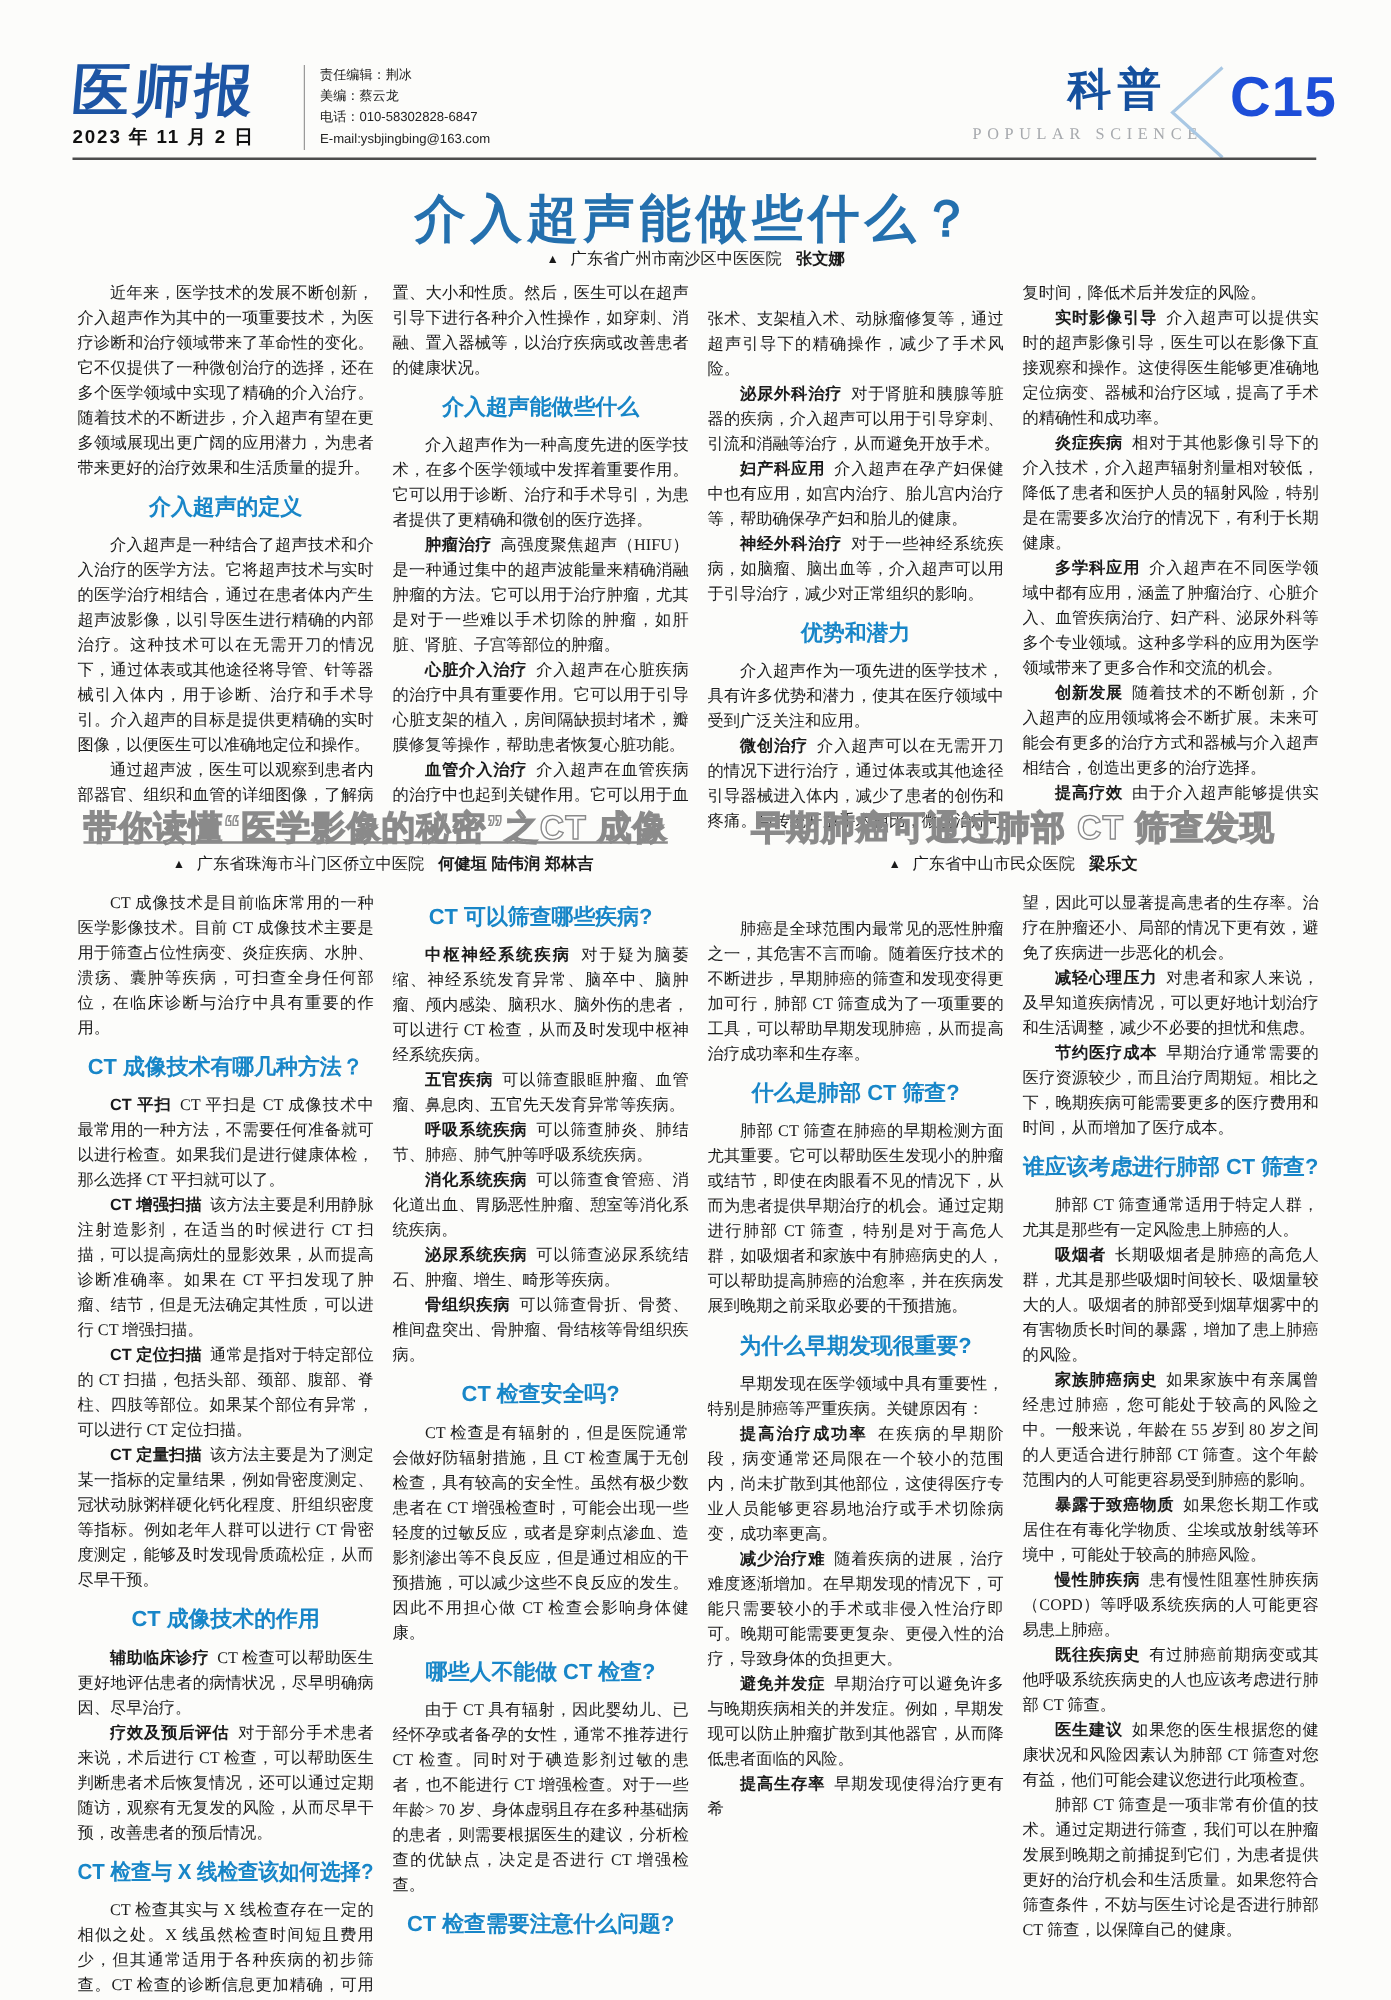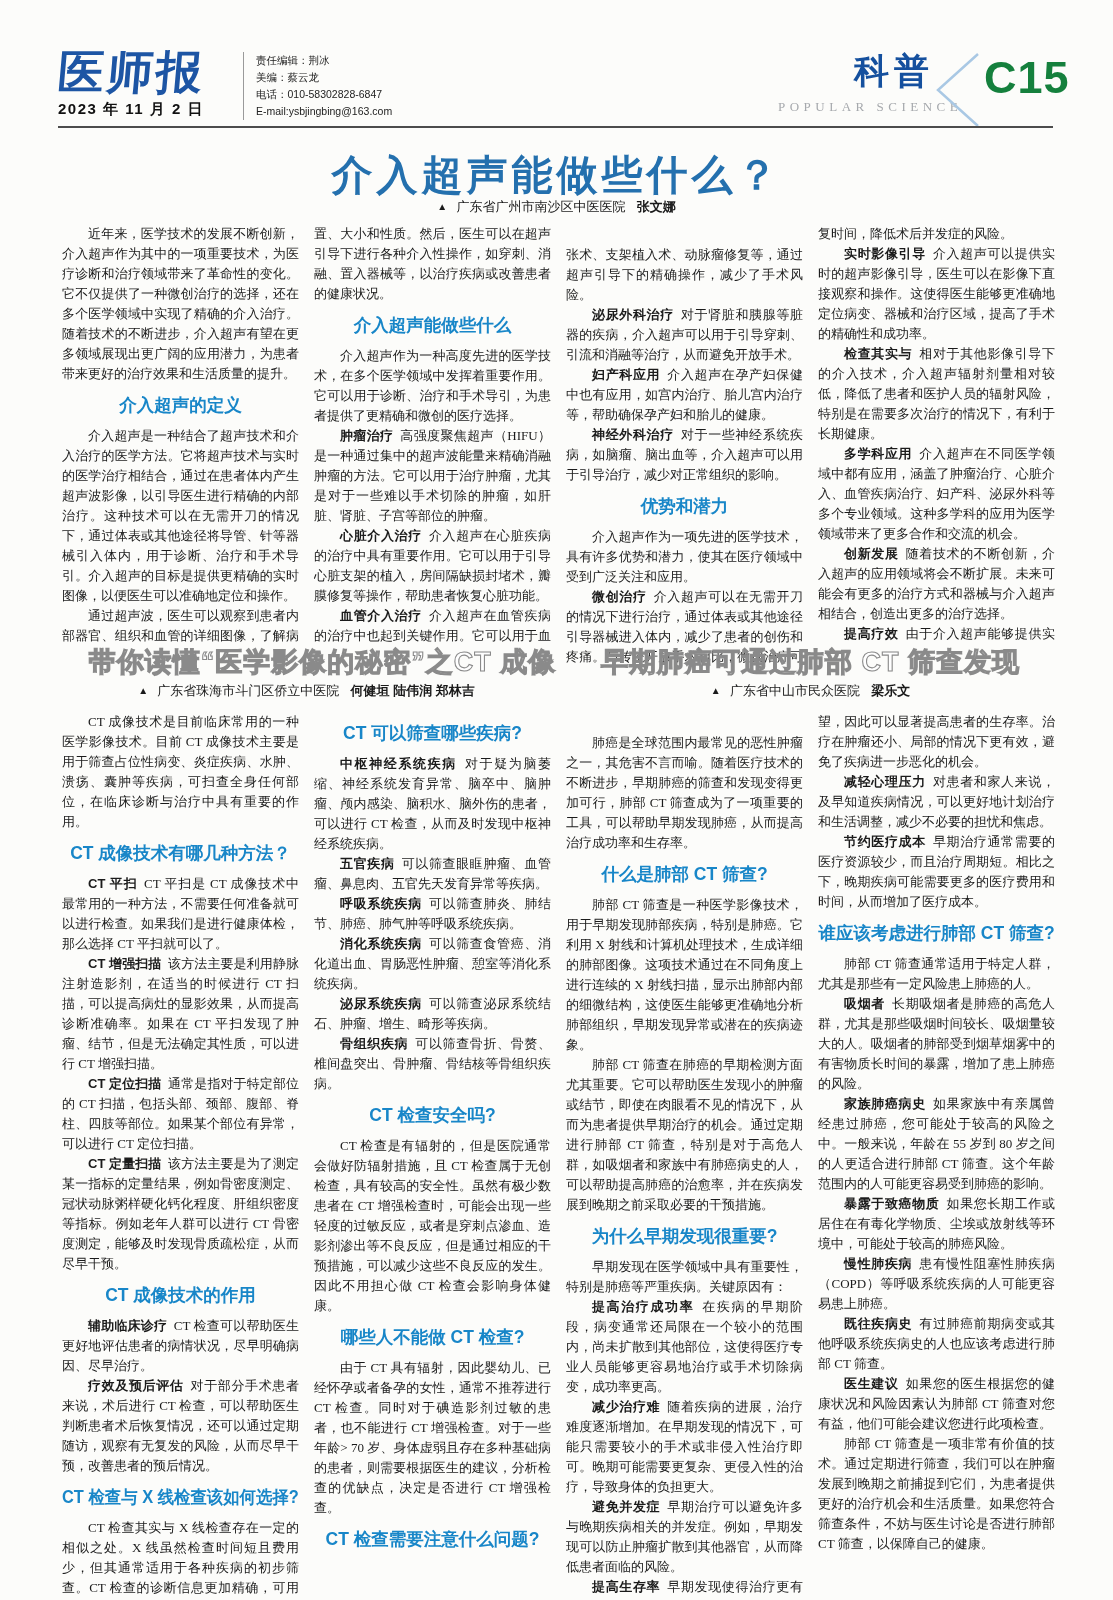--- a/index.html
+++ b/index.html
@@ -13,37 +13,37 @@
         font-size:15px;letter-spacing:1.5px;color:#111;}
   .vdiv{left:243px;top:52px;width:1px;height:68px;background:#9a9a9a;}
   .edinfo{left:256px;top:52px;font-family:"Liberation Sans",sans-serif;font-size:10.5px;
         line-height:17px;color:#222;}
   .kepu-cn{left:854px;top:48px;font-family:"Liberation Sans",sans-serif;font-weight:900;
         font-size:35px;color:#15509e;letter-spacing:5px;}
   .kepu-en{left:778px;top:99px;font-family:"Liberation Serif",serif;font-size:13px;
         color:#a6a9ad;letter-spacing:4.5px;}
   .chevron{left:934px;top:52px;}
   .pageno{left:984px;top:52px;font-family:"Liberation Sans",sans-serif;font-weight:700;
-        font-size:45px;color:#15803d;letter-spacing:1px;}
+        font-size:45px;color:#1d4ed8;letter-spacing:1px;}
   .hrule{left:58px;top:126px;width:995px;height:2px;background:#4c4c4c;}
   
   .a1-title{left:0;width:1113px;top:148px;text-align:center;
         font-family:"Liberation Sans",sans-serif;font-weight:700;font-size:41px;
         color:#2470ae;letter-spacing:4px;}
   .byline{text-align:center;font-size:13px;color:#1a1a1a;font-family:"Liberation Serif",serif;}
   .byline .tri{font-size:10px;position:relative;top:-1px;margin-right:6px;}
   .byline b{font-family:"Liberation Sans",sans-serif;margin-left:8px;font-weight:700;}
   .a1-byline{left:0;width:1113px;top:198px;}
   
   .hollow{text-align:center;font-family:"Liberation Sans",sans-serif;font-weight:700;
         font-size:27px;letter-spacing:1px;color:#bdbdbd;white-space:nowrap;}
   @supports (-webkit-text-stroke: 1px #888){
     .hollow{color:#ffffff;-webkit-text-stroke:1.1px #8a8a8a;}
   }
-  .a2-title{left:78px;width:489px;top:644px;}
+  .a2-title{left:56px;width:489px;top:644px;text-decoration:underline;}
   .a2-byline{left:62px;width:489px;top:682px;}
   .a3-title{left:566px;width:489px;top:644px;}
   .a3-byline{left:566px;width:489px;top:682px;}
   
   .col{width:237px;overflow:hidden;}
   .col-top{top:224px;height:420px;}
   .col-bottom{top:712px;height:882px;}
   .c1{left:62px;} .c2{left:314px;} .c3{left:566px;margin-top:21px;} .c4{left:818px;}
   .para{margin:0;font-size:13px;line-height:20px;text-align:justify;text-indent:2em;}
   .para.cont{text-indent:0;}
@@ -96,21 +96,21 @@
     <p class="para"><span class="lead">泌尿外科治疗 </span>对于肾脏和胰腺等脏器的疾病，介入超声可以用于引导穿刺、引流和消融等治疗，从而避免开放手术。</p>
     <p class="para"><span class="lead">妇产科应用 </span>介入超声在孕产妇保健中也有应用，如宫内治疗、胎儿宫内治疗等，帮助确保孕产妇和胎儿的健康。</p>
     <p class="para"><span class="lead">神经外科治疗 </span>对于一些神经系统疾病，如脑瘤、脑出血等，介入超声可以用于引导治疗，减少对正常组织的影响。</p>
     <div class="col-h fit">优势和潜力</div>
     <p class="para">介入超声作为一项先进的医学技术，具有许多优势和潜力，使其在医疗领域中受到广泛关注和应用。</p>
     <p class="para"><span class="lead">微创治疗 </span>介入超声可以在无需开刀的情况下进行治疗，通过体表或其他途径引导器械进入体内，减少了患者的创伤和疼痛。与传统开放手术相比，微创治疗可以缩短康</p>
   </div>
 <div class="abs col col-top c4">
     <p class="para cont">复时间，降低术后并发症的风险。</p>
     <p class="para"><span class="lead">实时影像引导 </span>介入超声可以提供实时的超声影像引导，医生可以在影像下直接观察和操作。这使得医生能够更准确地定位病变、器械和治疗区域，提高了手术的精确性和成功率。</p>
-    <p class="para"><span class="lead">检查其实与 </span>相对于其他影像引导下的介入技术，介入超声辐射剂量相对较低，降低了患者和医护人员的辐射风险，特别是在需要多次治疗的情况下，有利于长期健康。</p>
+    <p class="para"><span class="lead">炎症疾病 </span>相对于其他影像引导下的介入技术，介入超声辐射剂量相对较低，降低了患者和医护人员的辐射风险，特别是在需要多次治疗的情况下，有利于长期健康。</p>
     <p class="para"><span class="lead">多学科应用 </span>介入超声在不同医学领域中都有应用，涵盖了肿瘤治疗、心脏介入、血管疾病治疗、妇产科、泌尿外科等多个专业领域。这种多学科的应用为医学领域带来了更多合作和交流的机会。</p>
     <p class="para"><span class="lead">创新发展 </span>随着技术的不断创新，介入超声的应用领域将会不断扩展。未来可能会有更多的治疗方式和器械与介入超声相结合，创造出更多的治疗选择。</p>
     <p class="para"><span class="lead">提高疗效 </span>由于介入超声能够提供实时引导和精确操作，可以更准确地消融病变组织、植入器械等，从而提高了治疗的疗效。</p>
   </div>
 
 <div class="abs hollow a2-title fit">带你读懂“医学影像的秘密”之CT 成像</div>
 <div class="abs byline a2-byline">
   <span class="tri">▲</span>
   <span>广东省珠海市斗门区侨立中医院</span>
   <b>何健垣  陆伟润  郑林吉</b>
@@ -145,21 +145,20 @@
 
 <div class="abs hollow a3-title fit">早期肺癌可通过肺部 CT 筛查发现</div>
 <div class="abs byline a3-byline">
   <span class="tri">▲</span>
   <span>广东省中山市民众医院</span>
   <b>梁乐文</b>
 </div>
 <div class="abs col col-bottom c3">
     <p class="para">肺癌是全球范围内最常见的恶性肿瘤之一，其危害不言而喻。随着医疗技术的不断进步，早期肺癌的筛查和发现变得更加可行，肺部 CT 筛查成为了一项重要的工具，可以帮助早期发现肺癌，从而提高治疗成功率和生存率。</p>
     <div class="col-h fit">什么是肺部 CT 筛查?</div>
-    <p class="para">肺部 CT 筛查是一种医学影像技术，用于早期发现肺部疾病，特别是肺癌。它利用 X 射线和计算机处理技术，生成详细的肺部图像。这项技术通过在不同角度上进行连续的 X 射线扫描，显示出肺部内部的细微结构，这使医生能够更准确地分析肺部组织，早期发现异常或潜在的疾病迹象。</p>
     <p class="para">肺部 CT 筛查在肺癌的早期检测方面尤其重要。它可以帮助医生发现小的肿瘤或结节，即使在肉眼看不见的情况下，从而为患者提供早期治疗的机会。通过定期进行肺部 CT 筛查，特别是对于高危人群，如吸烟者和家族中有肺癌病史的人，可以帮助提高肺癌的治愈率，并在疾病发展到晚期之前采取必要的干预措施。</p>
     <div class="col-h fit">为什么早期发现很重要?</div>
     <p class="para">早期发现在医学领域中具有重要性，特别是肺癌等严重疾病。关键原因有：</p>
     <p class="para"><span class="lead">提高治疗成功率 </span>在疾病的早期阶段，病变通常还局限在一个较小的范围内，尚未扩散到其他部位，这使得医疗专业人员能够更容易地治疗或手术切除病变，成功率更高。</p>
     <p class="para"><span class="lead">减少治疗难 </span>随着疾病的进展，治疗难度逐渐增加。在早期发现的情况下，可能只需要较小的手术或非侵入性治疗即可。晚期可能需要更复杂、更侵入性的治疗，导致身体的负担更大。</p>
     <p class="para"><span class="lead">避免并发症 </span>早期治疗可以避免许多与晚期疾病相关的并发症。例如，早期发现可以防止肿瘤扩散到其他器官，从而降低患者面临的风险。</p>
     <p class="para"><span class="lead">提高生存率 </span>早期发现使得治疗更有希</p>
   </div>
 <div class="abs col col-bottom c4">
     <p class="para cont">望，因此可以显著提高患者的生存率。治疗在肿瘤还小、局部的情况下更有效，避免了疾病进一步恶化的机会。</p>

